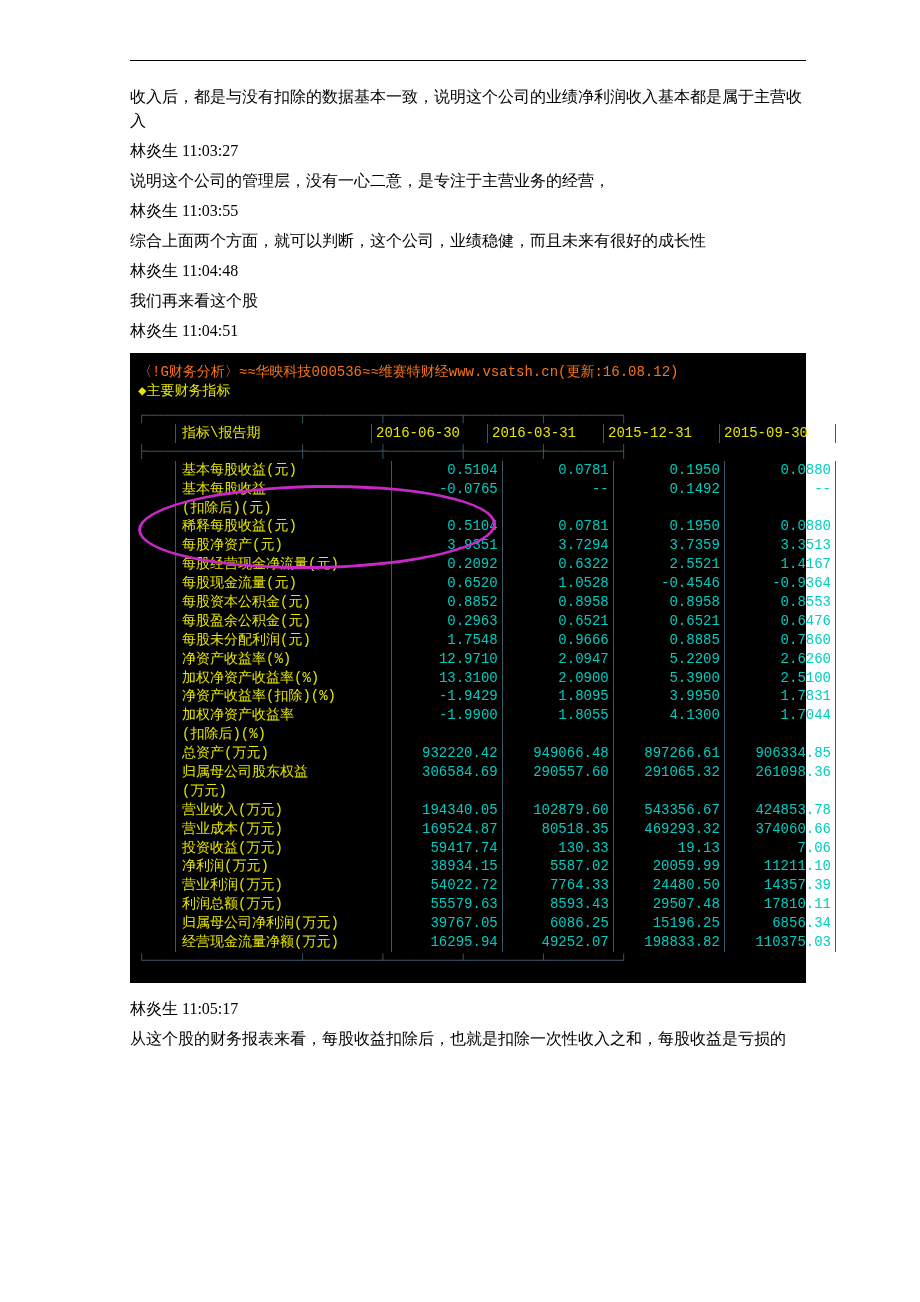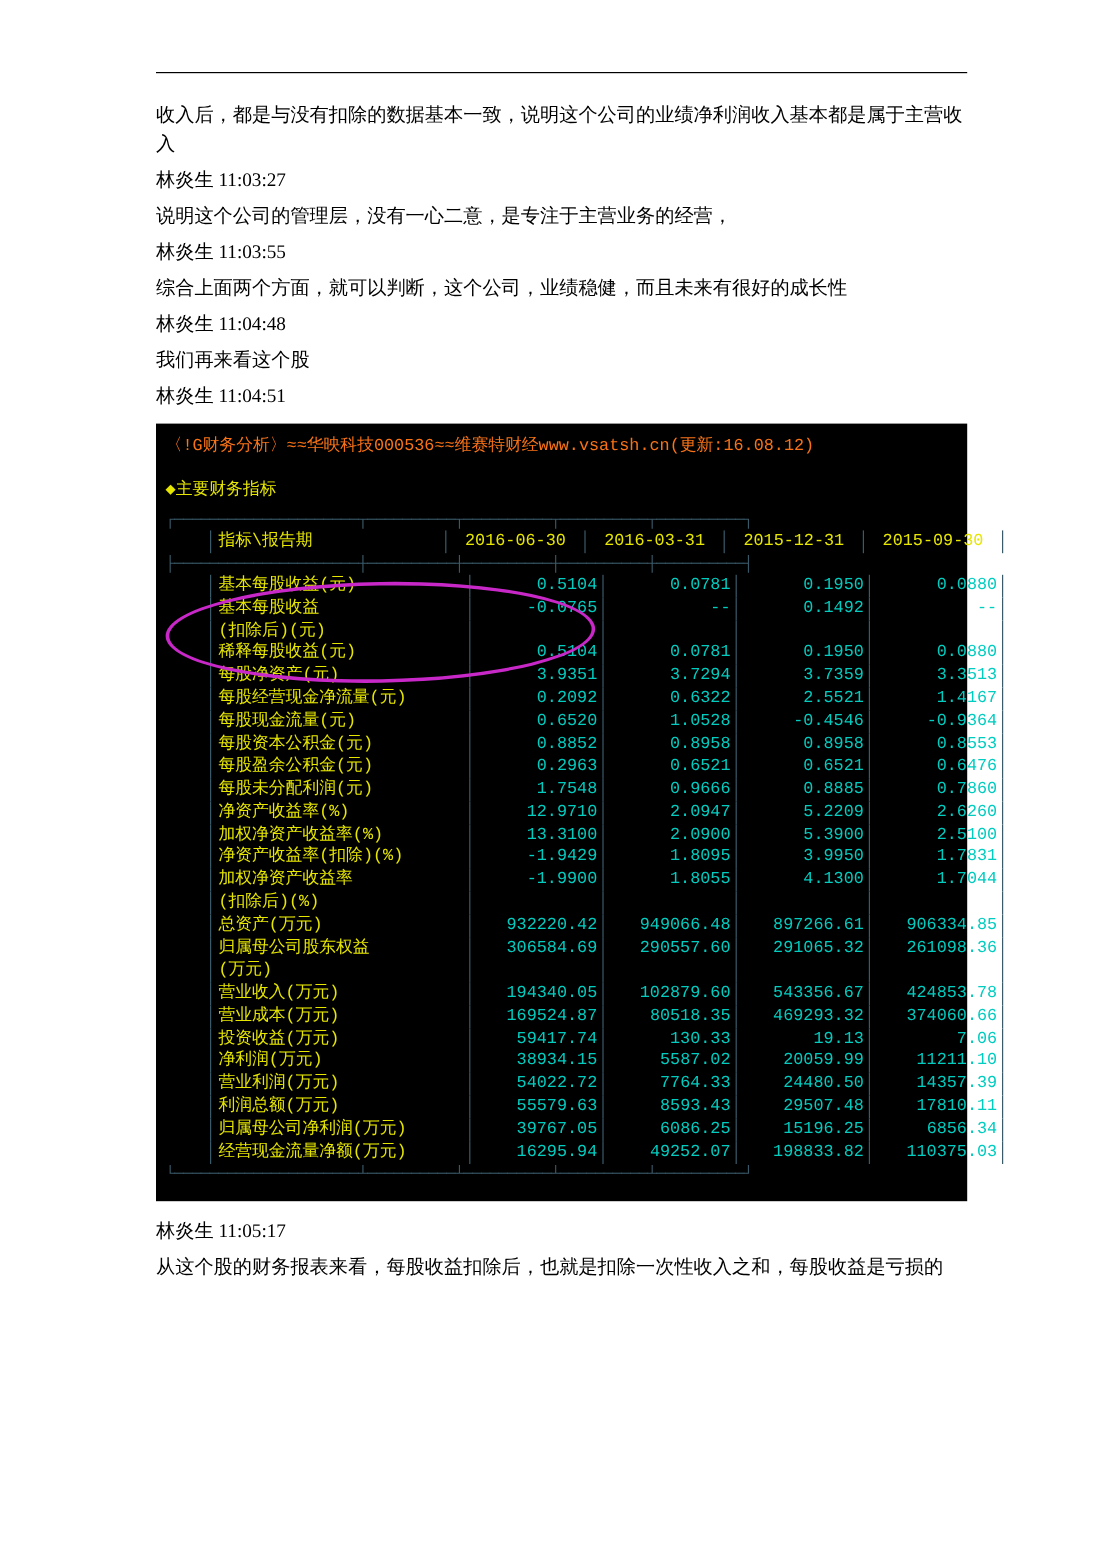--- a/index.html
+++ b/index.html
@@ -31,21 +31,20 @@
       font-size: 14px;
       line-height: 1.35;
       position: relative;
     }
     .t-red {
       color: #f97316;
       letter-spacing: 0px;
     }
     .t-section {
       color: #e6e600;
-      margin-top: 18px;
       margin-bottom: 6px;
     }
     .t-table {
       display: table;
       width: 100%;
       border-collapse: collapse;
       margin-left: 37px;
     }
     .t-row {
       display: table-row;
@@ -65,21 +64,21 @@
       border-right: 1px solid #3a5a6a;
       text-align: right;
       padding: 0 4px 0 4px;
       white-space: nowrap;
       width: 92px;
     }
     .t-cell-head {
       display: table-cell;
       color: #e6e600;
       border-right: 1px solid #3a5a6a;
-      text-align: center;
+      text-align: left;
       padding: 0 4px 0 4px;
       white-space: nowrap;
     }
     .t-row-sep {
       display: block;
       color: #3a5a6a;
       font-size: 13px;
       white-space: nowrap;
       overflow: hidden;
       letter-spacing: -0.5px;

